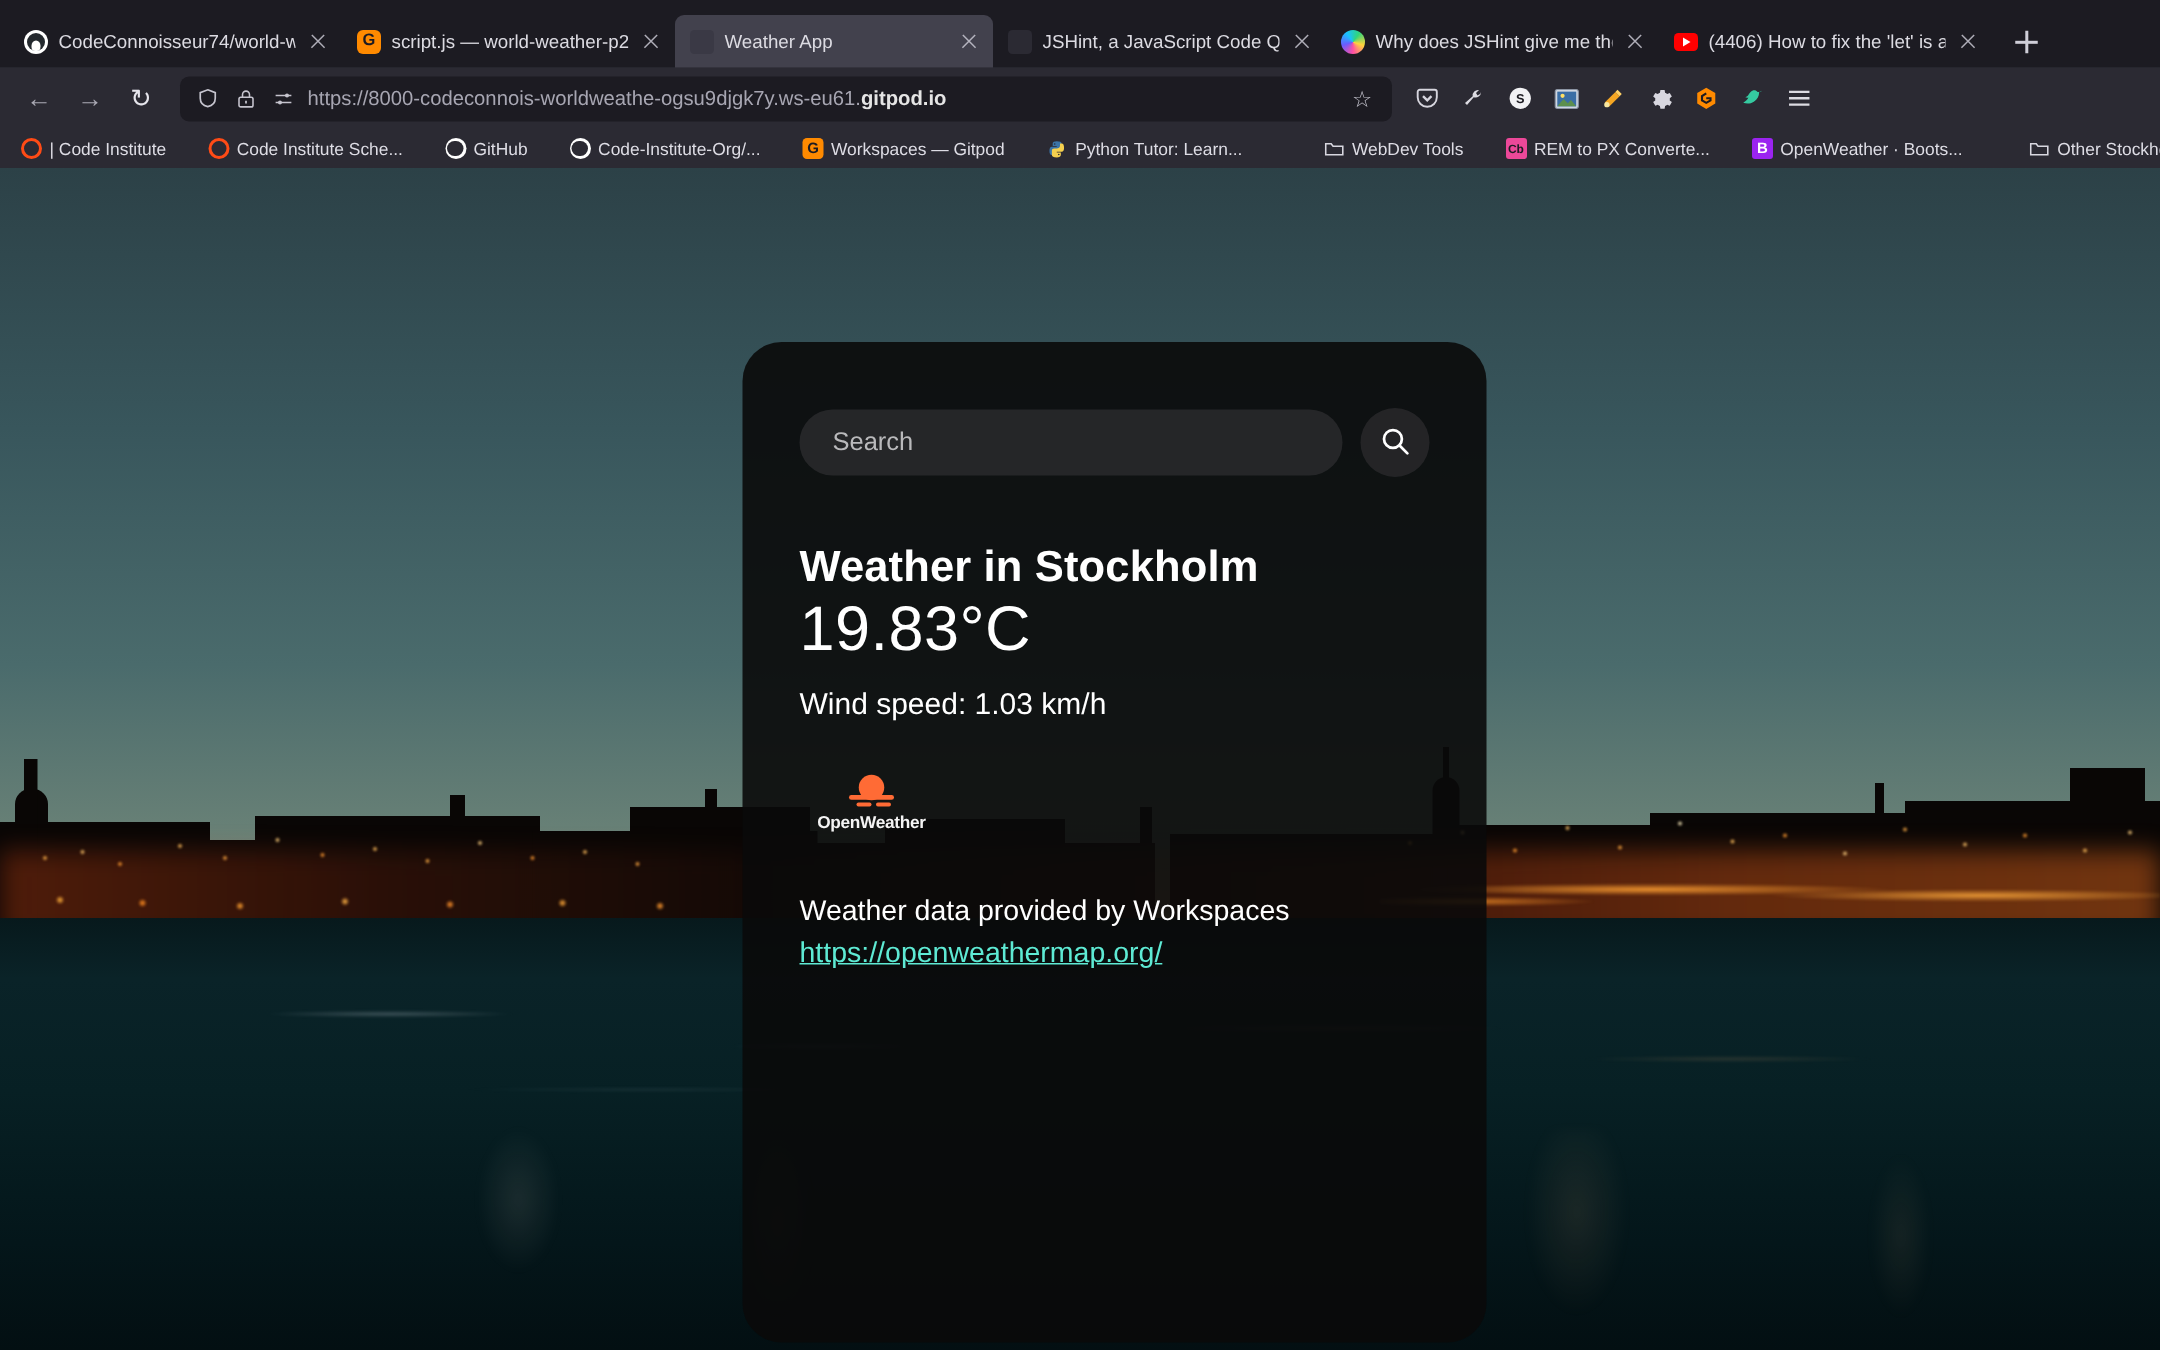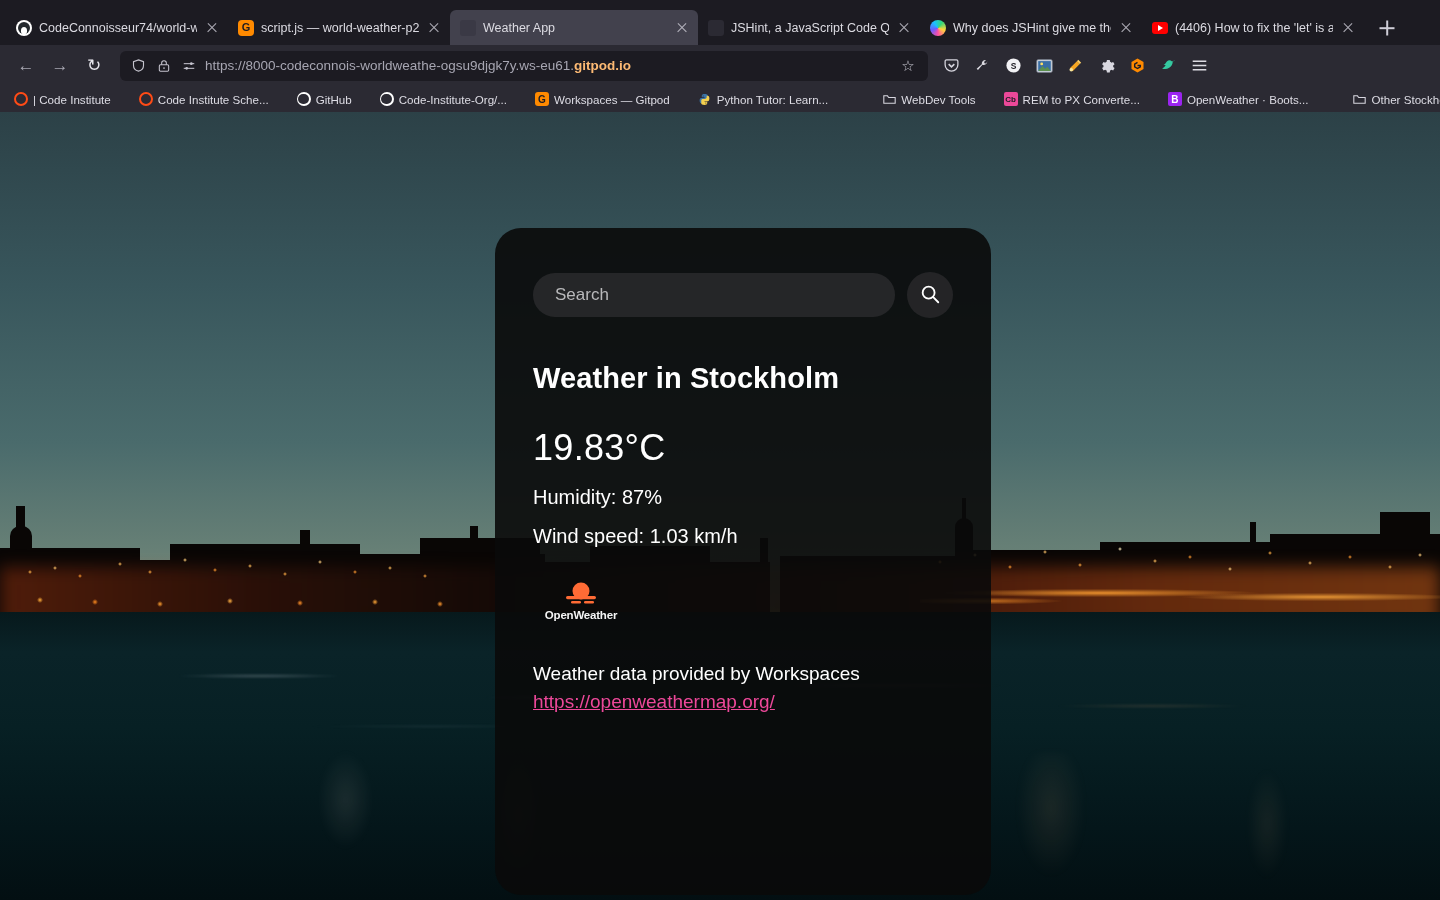--- a/index.html
+++ b/index.html
@@ -17,21 +17,21 @@
   .tabstrip {
     height: 45px; display: flex; align-items: flex-end;
     padding: 0 8px 0 6px; background: #1c1b22;
   }
   .tab {
     height: 35px; display: flex; align-items: center; gap: 7px;
     padding: 0 8px 0 10px; border-radius: 6px 6px 0 0;
     min-width: 0; position: relative; cursor: default;
   }
   .tab.inactive { width: 222px; }
-  .tab.active { width: 248px; background: #42414d; }
+  .tab.active { width: 212px; background: #42414d; }
   .tab-fav {
     width: 16px; height: 16px; flex: 0 0 16px; border-radius: 3px;
     display: flex; align-items: center; justify-content: center;
     font-size: 9px; color: #fff; overflow: hidden;
   }
   .tab-title {
     flex: 1 1 auto; font-size: 12.5px; color: #dcdbe2;
     white-space: nowrap; overflow: hidden; min-width: 0;
   }
   .tab-close {
@@ -98,21 +98,21 @@
     flex: 1 1 auto; height: 30px; margin: 0 6px 0 8px;
     background: #1c1b22; border-radius: 6px;
     display: flex; align-items: center; gap: 8px; padding: 0 10px;
     max-width: 808px;
   }
   .url-icon { width: 17px; height: 17px; flex: 0 0 17px; color: #c5c4ce; display:flex;align-items:center;justify-content:center;}
   .url-text {
     flex: 1 1 auto; font-size: 13.5px; color: #a7a6b2;
     white-space: nowrap; overflow: hidden;
   }
-  .url-text b { color: #fdba74; font-weight: 600; }
+  .url-text b { color: #e5e5e5; font-weight: 600; }
   .star { width: 20px; flex: 0 0 20px; color: #c5c4ce; font-size: 15px; text-align:center;}
   .toolbar-icons { display: flex; align-items: center; gap: 5px; margin-left: 2px; }
   .ticon {
     width: 26px; height: 26px; border-radius: 5px; flex: 0 0 26px;
     display: flex; align-items: center; justify-content: center;
     font-size: 13px; color: #cfced8;
   }
 
   
   .bookmarks {
@@ -261,37 +261,37 @@
   .searchbtn {
     width: 46px; height: 46px; border-radius: 50%; flex: 0 0 46px;
     background: rgba(40,40,42,0.85); border: none; cursor: pointer;
     display: flex; align-items: center; justify-content: center;
   }
   .card-title {
     margin-top: 44px; font-size: 29px; font-weight: bold;
     letter-spacing: .1px;
   }
   .temp {
-    margin-top: 32px; font-size: 36px; font-weight: normal; letter-spacing: .3px;
+    font-size: 42px; font-weight: normal; letter-spacing: .3px;
   }
   .cond-row {
     margin-top: 36px; display: flex; align-items: center; gap: 14px;
   }
   .cond-text { font-size: 21px; }
   .metric { font-size: 20px; margin-top: 16px; }
   .metric.first { margin-top: 17px; }
   .ow-logo { margin-top: 32px; width: 96px; }
   .ow-name {
     font-size: 11.5px; font-weight: bold; color: #f4f4f4;
     text-align: center; margin-top: 1px; letter-spacing: -.2px;
   }
   .attrib { margin-top: 42px; font-size: 19px; }
   .attrib-link {
     display: inline-block; margin-top: 6px; font-size: 19px;
-    color: #ec4899; text-decoration: underline;
+    color: #5eead4; text-decoration: underline;
   }
 </style>
 </head>
 <body>
 
 <div class="browser">
 
   <div class="tabstrip">
 
     <div class="tab inactive">
@@ -531,21 +531,20 @@
           </svg>
         </span>
       </button>
     </div>
 
     <div class="card-title">Weather in Stockholm</div>
 
     <div class="temp">19.83°C</div>
 
 
-    <div class="metric first">Humidity: 87%</div>
     <div class="metric">Wind speed: 1.03 km/h</div>
 
     <div class="ow-logo">
       <svg width="54" height="28" viewBox="0 0 54 28" style="display:block;margin:0 auto;">
         <circle cx="27" cy="11" r="8.5" fill="#ff6b35"></circle>
         <rect x="12" y="16" width="30" height="3.2" rx="1.6" fill="#ff6b35"></rect>
         <rect x="17" y="21" width="10" height="2.6" rx="1.3" fill="#ff6b35"></rect>
         <rect x="30" y="21" width="10" height="2.6" rx="1.3" fill="#ff6b35"></rect>
       </svg>
       <div class="ow-name">OpenWeather</div>

